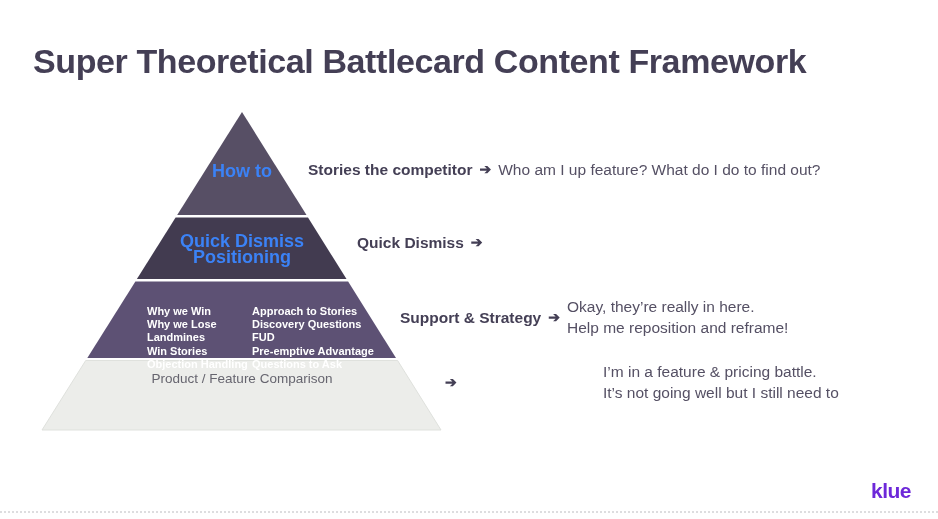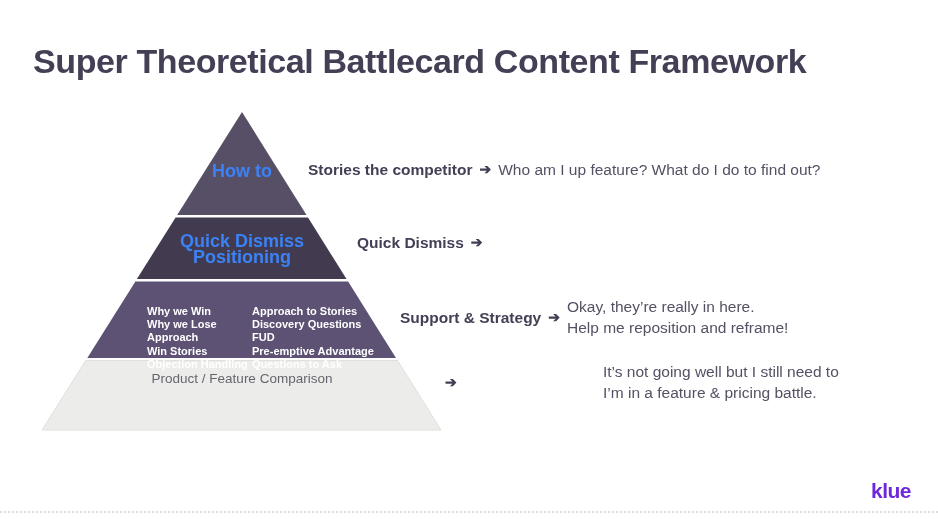--- a/index.html
+++ b/index.html
@@ -71,21 +71,21 @@
   </div>
 
   <div class="tier-label tier-label-2">
     <div>Quick Dismiss</div>
     <div>Positioning</div>
   </div>
 
   <div class="tier3-col tier3-left">
     <div>Why we Win</div>
     <div>Why we Lose</div>
-    <div>Approach</div>
+    <div>Landmines</div>
     <div>Win Stories</div>
     <div>Objection Handling</div>
   </div>
 
   <div class="tier3-col tier3-right">
     <div>Approach to Stories</div>
     <div>Discovery Questions</div>
     <div>FUD</div>
     <div>Pre-emptive Advantage</div>
     <div>Questions to Ask</div>
@@ -121,21 +121,21 @@
       <div>Okay, they’re really in here.</div>
       <div>Help me reposition and reframe!</div>
     </div>
   </div>
 
   <div class="annotation ann-4" style="left:438px;top:361px;">
     <div class="ann-label">
       <span class="arrow">➔</span>
     </div>
     <div class="ann-desc">
+      <div>I’m in a feature &amp; pricing battle.</div>
       <div>It’s not going well but I still need to</div>
-      <div>I’m in a feature &amp; pricing battle.</div>
     </div>
   </div>
 
   <div class="klue-logo">klue</div>
   <div class="bottom-divider"></div>
 
 </div>
 
 </body></html>

